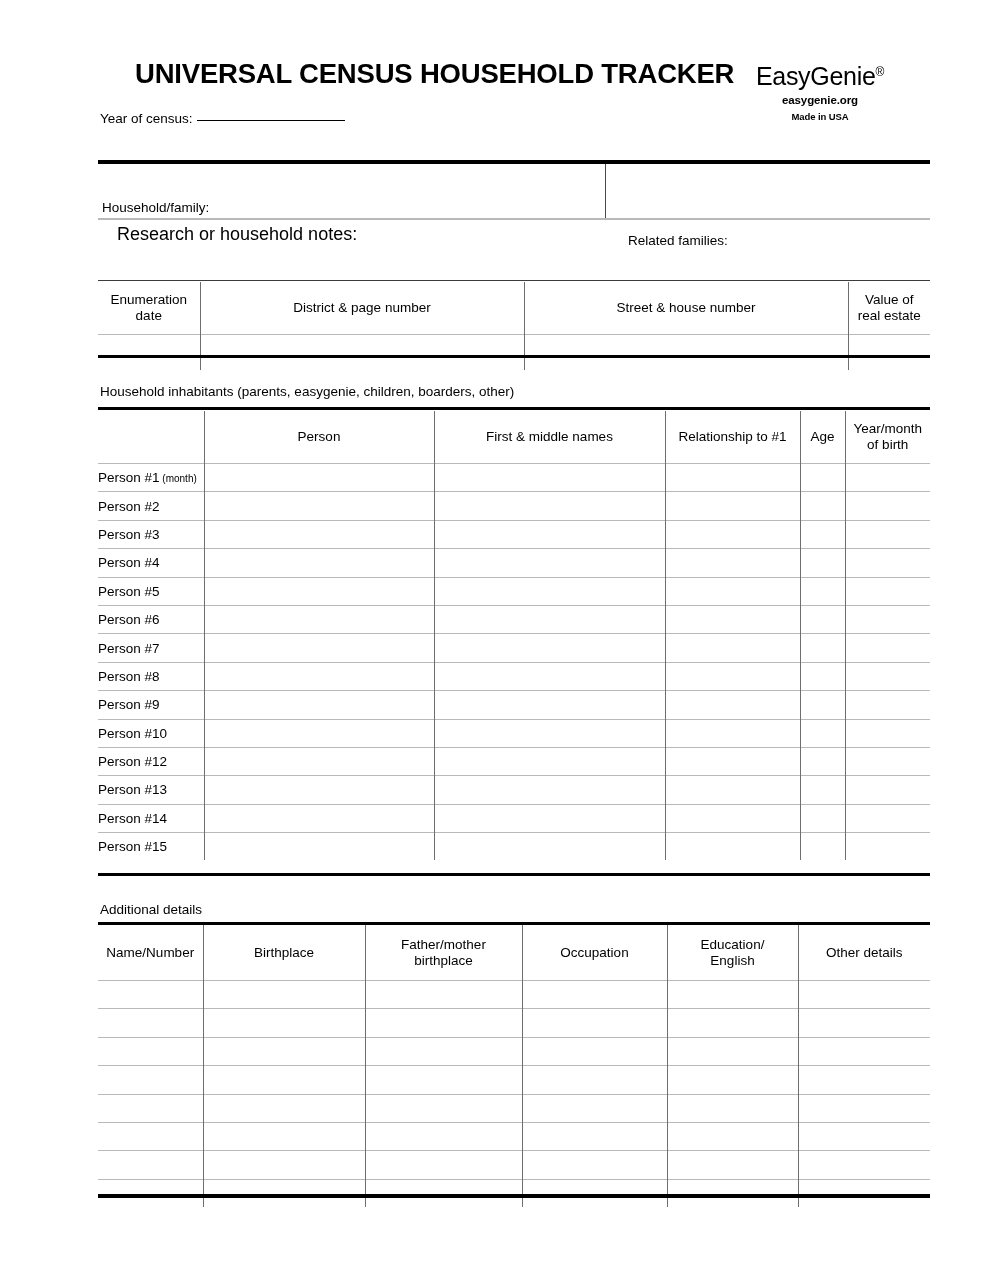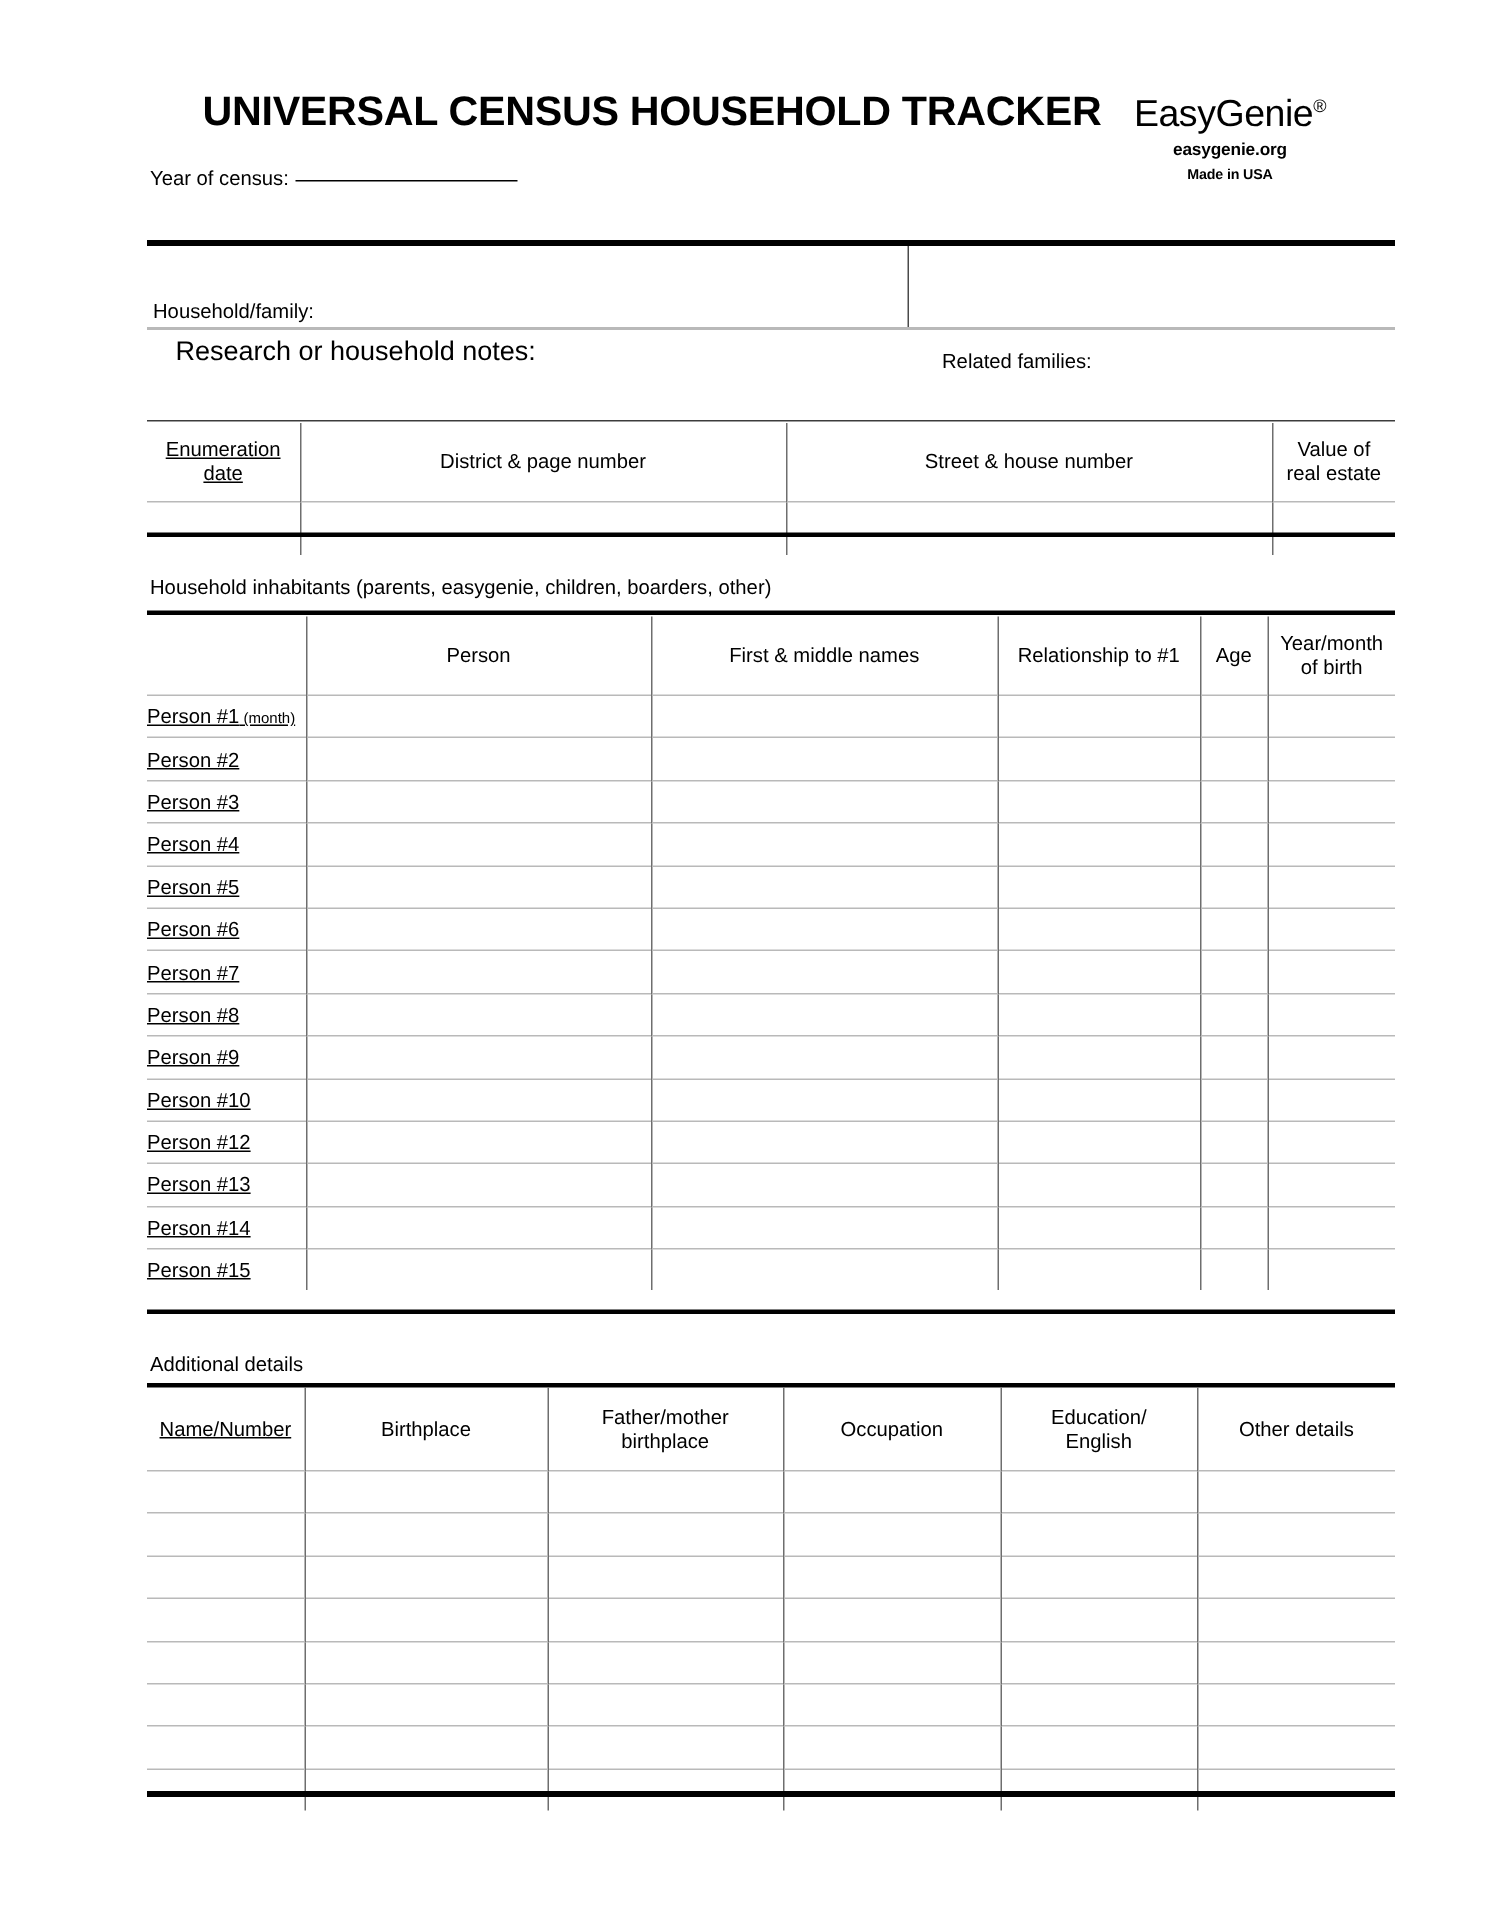--- a/index.html
+++ b/index.html
@@ -148,21 +148,21 @@
     table-layout: fixed;
     width: 832px;
     left: 98px;
   }
   table.grid td, table.grid th {
     border-left: 1.1px solid #6e6e6e;
     border-right: 1.1px solid #6e6e6e;
     padding: 0;
     font-weight: normal;
   }
-  table.grid td:first-child, table.grid th:first-child { border-left: none; text-decoration: underline; }
+  table.grid td:first-child, table.grid th:first-child { border-left: none; }
   table.grid td:last-child,  table.grid th:last-child  { border-right: none; }
 
   .hdr-cell {
     text-align: center;
     font-size: 13.5px;
     line-height: 1.18;
     vertical-align: middle;
   }
   .hdr-bold { font-weight: bold; }
   .row-cell { vertical-align: middle; }

